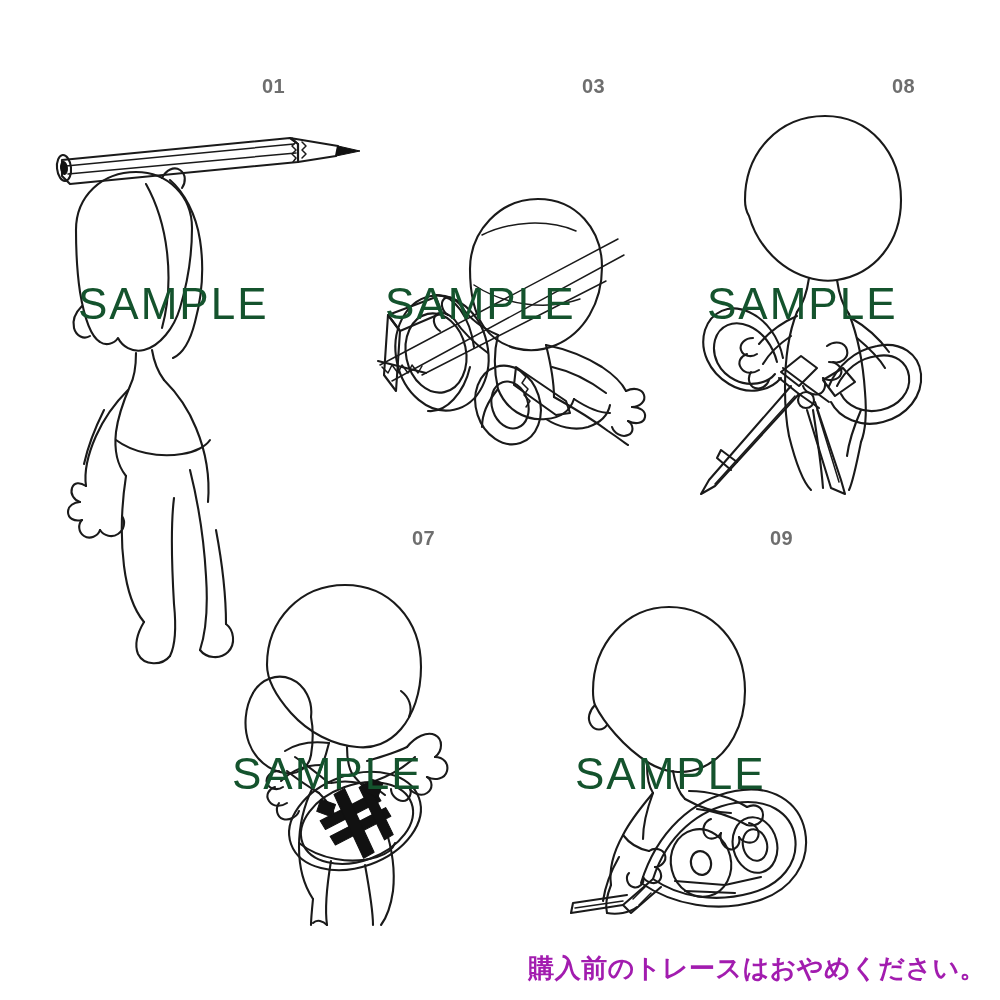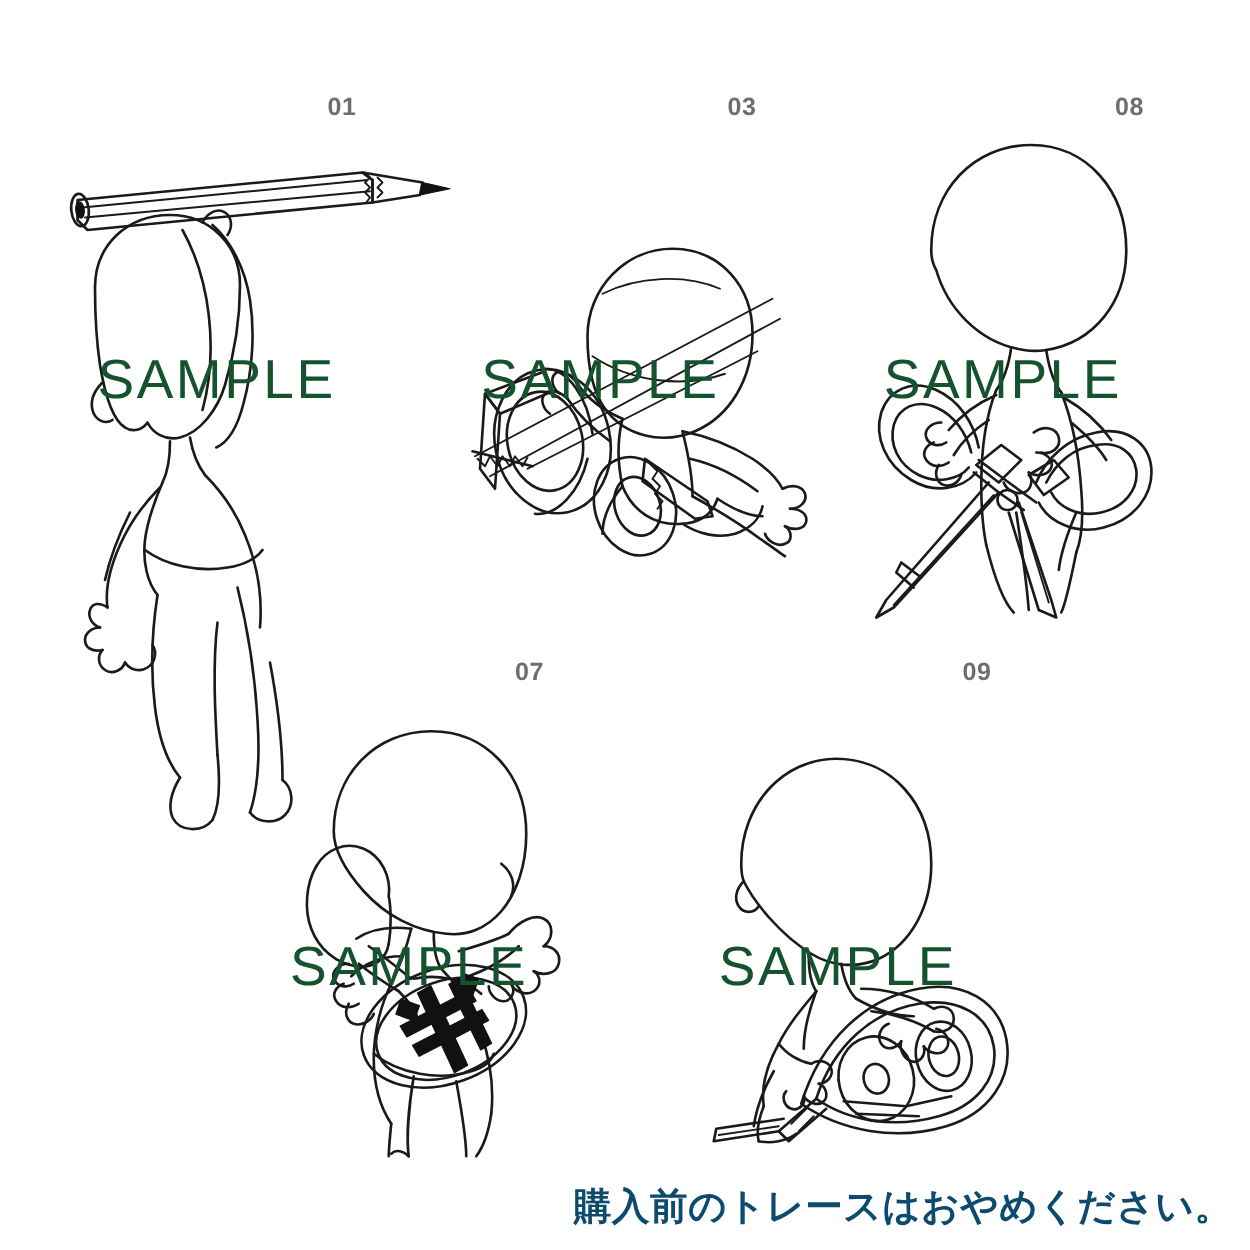--- a/index.html
+++ b/index.html
@@ -70,22 +70,22 @@
     white-space: nowrap;
     user-select: none;
     pointer-events: none;
   }
   .notice {
     position: absolute;
     right: 14px;
     bottom: 14px;
     font-family: "Liberation Sans", "DejaVu Sans", sans-serif;
     font-weight: bold;
-    font-size: 30px;
-    color: #0c4a6e;
+    font-size: 26px;
+    color: #a21caf;
     letter-spacing: 0.5px;
     white-space: nowrap;
     user-select: none;
   }
 </style>
 </head>
 <body>
 
 <div id="page">
 

